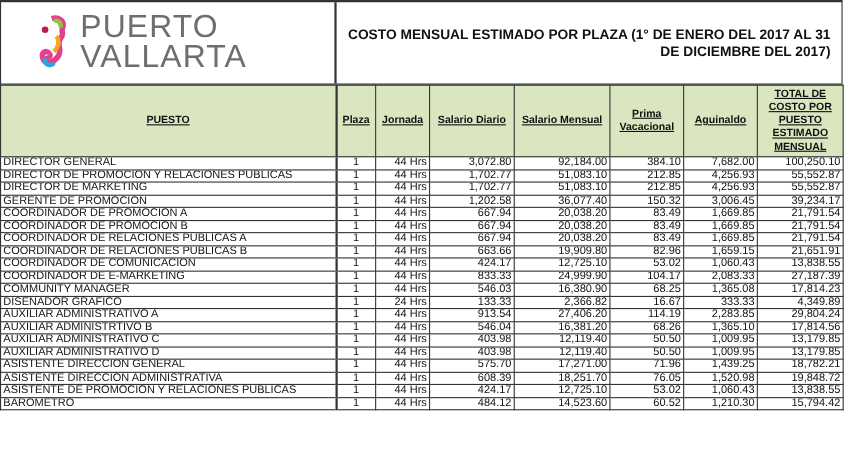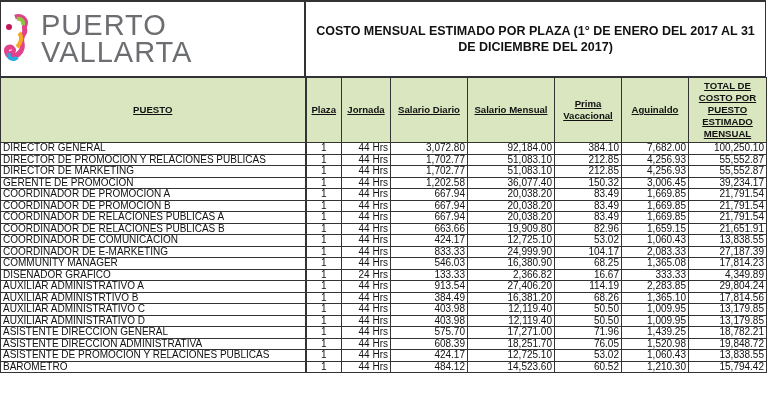--- a/index.html
+++ b/index.html
@@ -1,21 +1,21 @@
 <!DOCTYPE html>
 <html><head>
 <meta charset="utf-8">
 <style>
   html, body { margin:0; padding:0; background:#ffffff; }
   body { width:768px; height:414px; overflow:hidden; position:relative; font-family:"Liberation Sans", sans-serif; color:#111; }
   .top { position:absolute; left:0; top:0; width:766px; height:77px; border:1px solid #333; border-top:2px solid #333; box-sizing:border-box; display:flex; }
-  .logo-cell { width:305px; border-right:2px solid #333; box-sizing:border-box; display:flex; align-items:center; }
+  .logo-cell { width:305px; border-right:2px solid #333; box-sizing:border-box; display:flex; align-items:center; padding-left:32px; }
   .seahorse { width:30px; height:52px; margin-right:10px; position:relative; }
   .logo-text { color:#6d6e71; font-size:29px; line-height:27px; letter-spacing:1px; font-weight:normal; }
-  .title-cell { flex:1; display:flex; align-items:center; justify-content:center; text-align:center; font-weight:bold; font-size:12.5px; line-height:16px; padding:4px 10px; }
+  .title-cell { flex:1; display:flex; align-items:center; justify-content:center; text-align:right; font-weight:bold; font-size:12.5px; line-height:16px; padding:4px 10px; }
   table { position:absolute; left:0; top:77px; border-collapse:collapse; table-layout:fixed; width:766px; font-size:10px; }
   th { background:#d9e6bf; font-weight:bold; font-size:9.6px; border:1px solid #333; height:64px; padding:0 2px; line-height:12px;text-decoration:underline; }
   td { border:1px solid #333; height:10.5px; padding:0 2px; line-height:10px; white-space:nowrap; overflow:hidden; }
   td.l { text-align:left; }
   td.c { text-align:center; }
   td.r { text-align:right; }
   .th-wide { border-right:2px solid #333; }
   .td-wide { border-right:2px solid #333; }
 </style>
 </head>
@@ -191,21 +191,21 @@
         <td class="r">913.54</td>
         <td class="r">27,406.20</td>
         <td class="r">114.19</td>
         <td class="r">2,283.85</td>
         <td class="r">29,804.24</td>
       </tr>
       <tr>
         <td class="l td-wide">AUXILIAR ADMINISTRTIVO B</td>
         <td class="c">1</td>
         <td class="r">44 Hrs</td>
-        <td class="r">384.49</td>
+        <td class="r">546.04</td>
         <td class="r">16,381.20</td>
         <td class="r">68.26</td>
         <td class="r">1,365.10</td>
         <td class="r">17,814.56</td>
       </tr>
       <tr>
         <td class="l td-wide">AUXILIAR ADMINISTRATIVO C</td>
         <td class="c">1</td>
         <td class="r">44 Hrs</td>
         <td class="r">403.98</td>

